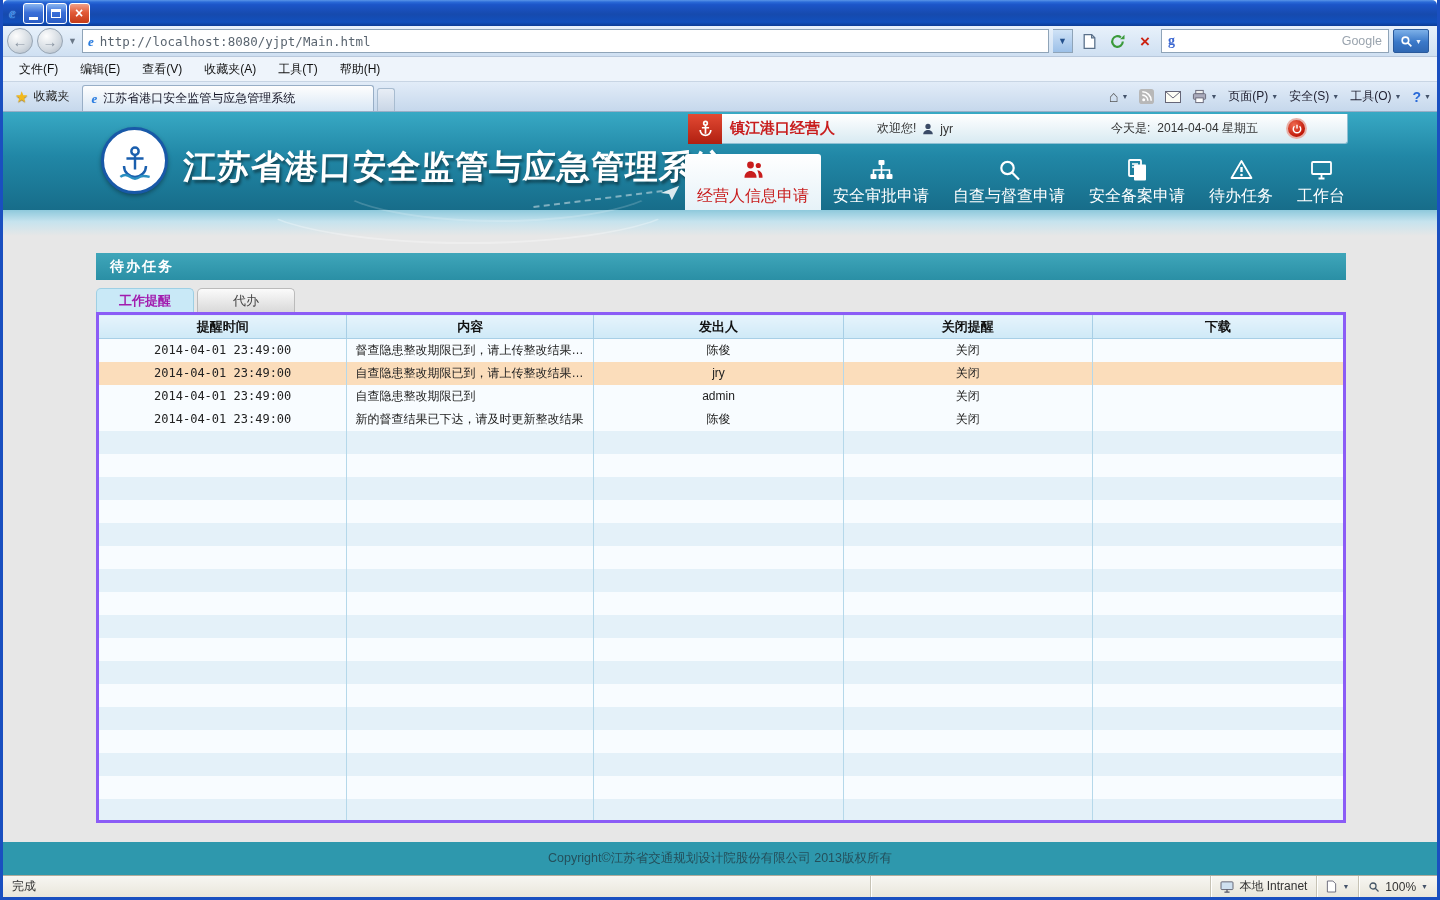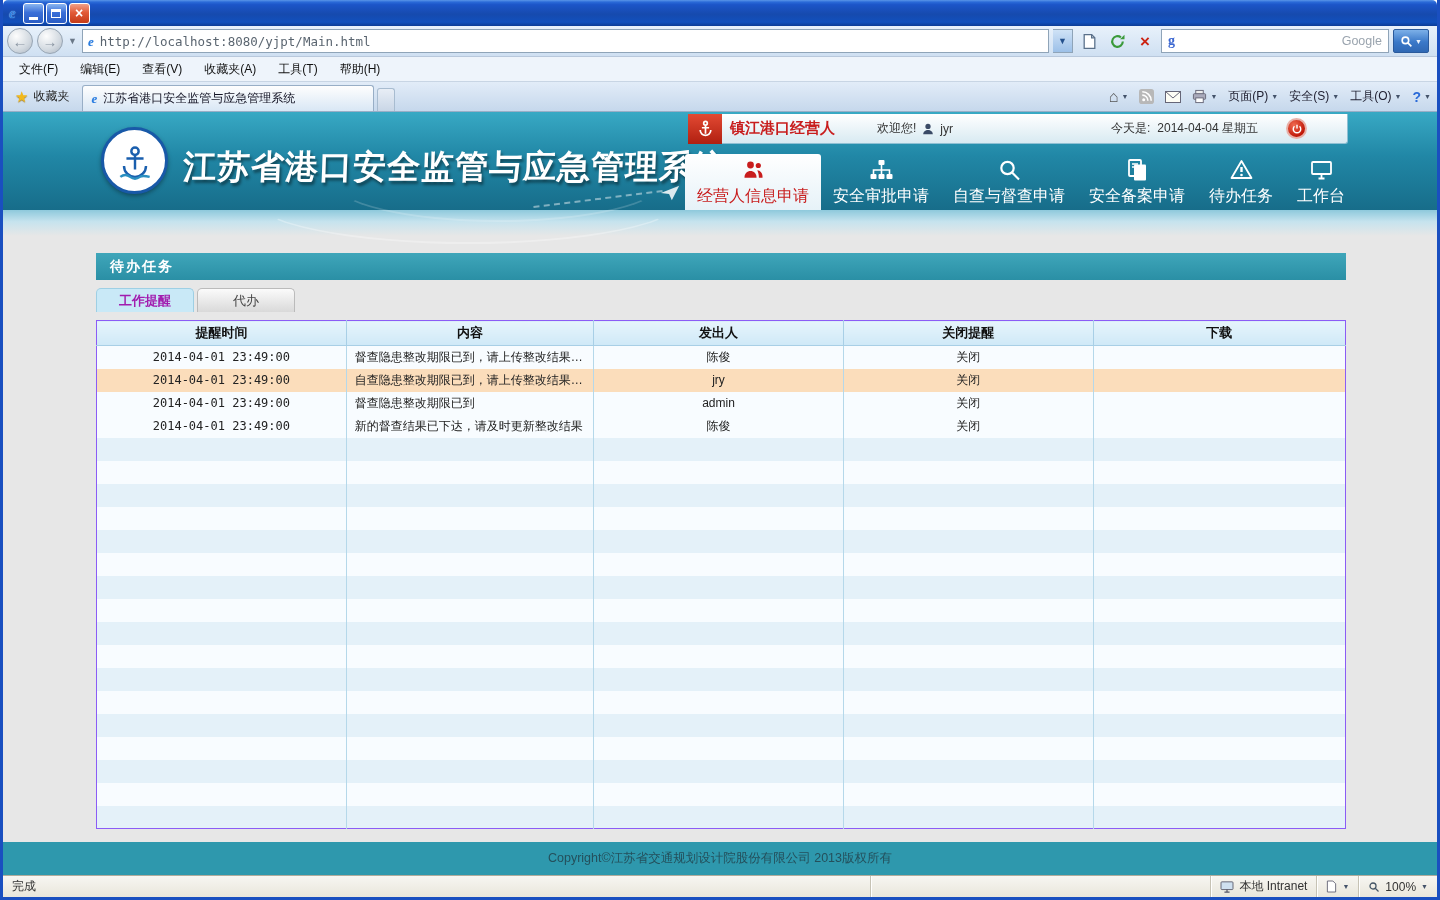--- a/index.html
+++ b/index.html
@@ -118,21 +118,21 @@
 
   .content { flex:1; position:relative; }
   .panel { position:absolute; left:93px; top:17px; width:1250px; }
   .panel-title { height:27px; line-height:27px; padding-left:14px; color:#fff; font-weight:bold; font-size:14px;
     letter-spacing:2px; background:linear-gradient(180deg,#3fa6ba,var(--panel-header-teal,#2a8fa5)); }
   .tabs { margin-top:8px; display:flex; gap:3px; height:24px; }
   .tab-btn { min-width:98px; text-align:center; line-height:23px; border-radius:5px 5px 0 0; font-size:13px;
     background:linear-gradient(180deg,#fbfbfb,#d9d9d9); color:#444; border:1px solid #bbb; border-bottom:none; cursor:pointer; }
   .tab-btn.active { background:#c9e9f7; color:#a21caf; font-weight:bold; border:1px solid #9ecfe4; border-bottom:none; }
 
-  .todo-table { margin-top:8px; width:100%; border-collapse:collapse; background:#fff; border:1px solid #8b5cf6; }
+  .todo-table { width:100%; border-collapse:collapse; background:#fff; border:3px solid #8b5cf6; }
   .todo-table th { height:25px; background:linear-gradient(180deg,#e6f4fc,var(--table-header-bg,#cfe9f7));
     font-size:13px; font-weight:bold; color:#111; border-right:1px solid #a8cfe6; border-bottom:1px solid #a8cfe6; }
   .todo-table th:last-child, .todo-table td:last-child { border-right:none; }
   .todo-table td { height:23px; border-right:1px solid #b5d8ea; font-size:12px; color:#222; }
   .c-time { text-align:center; font-family:"DejaVu Sans Mono","Liberation Mono",monospace; font-size:12px; }
   .c-content { text-align:left; padding-left:8px; }
   .c-sender, .c-close { text-align:center; }
   tr.row-data { background:#f8fcff; }
   tr.row-highlight { background:var(--highlight-row-bg,#fbddbb); }
   tr.empty-blue { background:var(--row-alt-bg,#e4f1f9); }
@@ -419,21 +419,21 @@
             </tr>
             <tr class="row-data row-highlight">
               <td class="c-time">2014-04-01 23:49:00</td>
               <td class="c-content">自查隐患整改期限已到，请上传整改结果…</td>
               <td class="c-sender">jry</td>
               <td class="c-close"><span class="close-link">关闭</span></td>
               <td class="c-download"></td>
             </tr>
             <tr class="row-data">
               <td class="c-time">2014-04-01 23:49:00</td>
-              <td class="c-content">督查隐患整改期限已到</td>
+              <td class="c-content">自查隐患整改期限已到</td>
               <td class="c-sender">admin</td>
               <td class="c-close"><span class="close-link">关闭</span></td>
               <td class="c-download"></td>
             </tr>
             <tr class="row-data">
               <td class="c-time">2014-04-01 23:49:00</td>
               <td class="c-content">新的督查结果已下达，请及时更新整改结果</td>
               <td class="c-sender">陈俊</td>
               <td class="c-close"><span class="close-link">关闭</span></td>
               <td class="c-download"></td>

